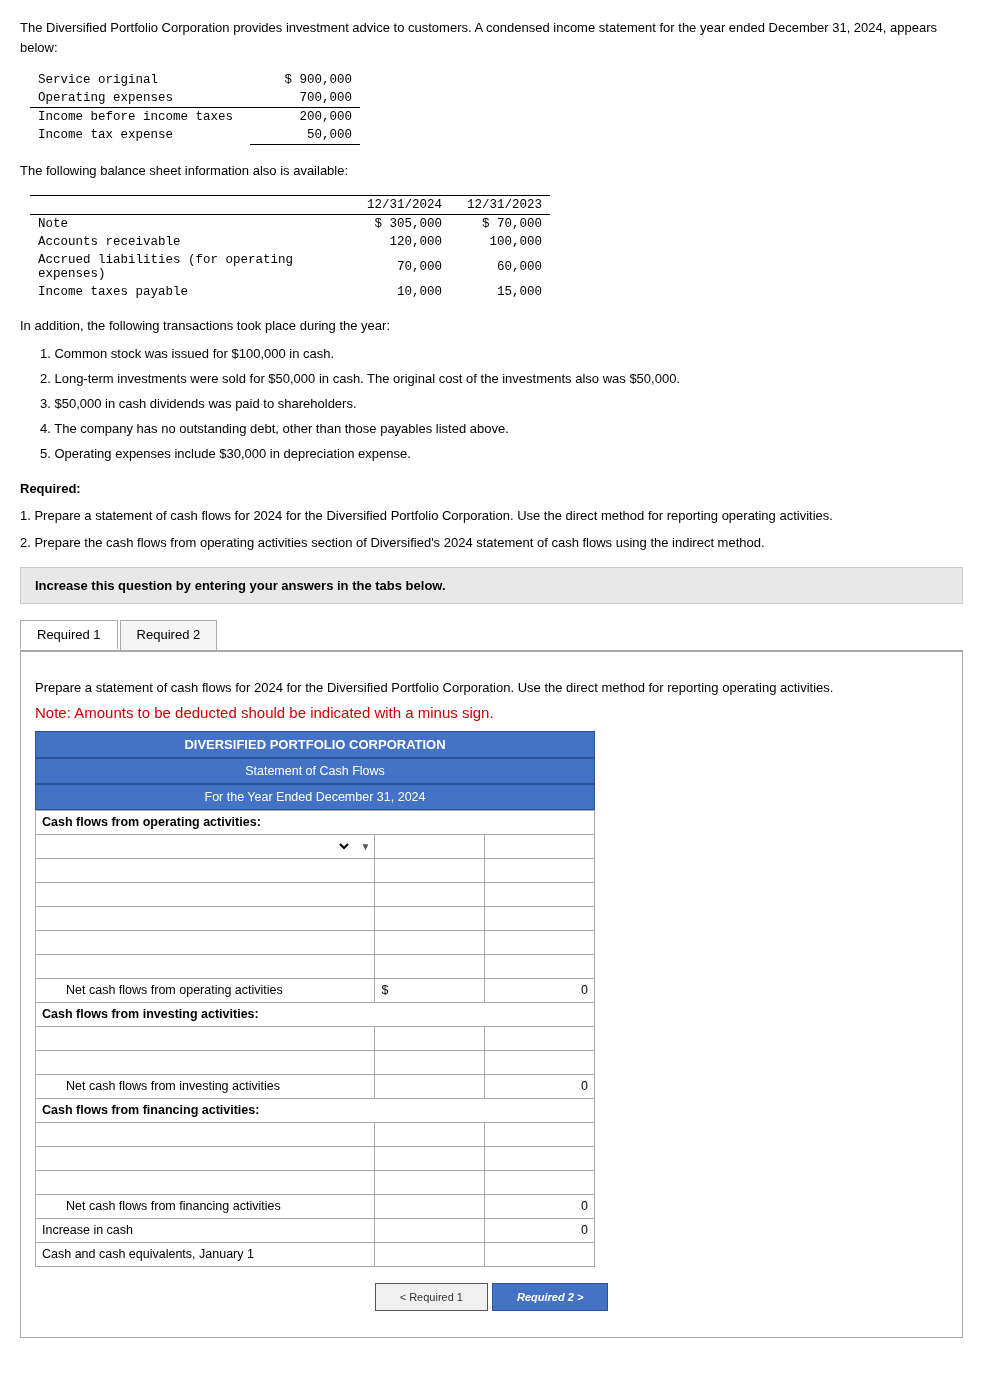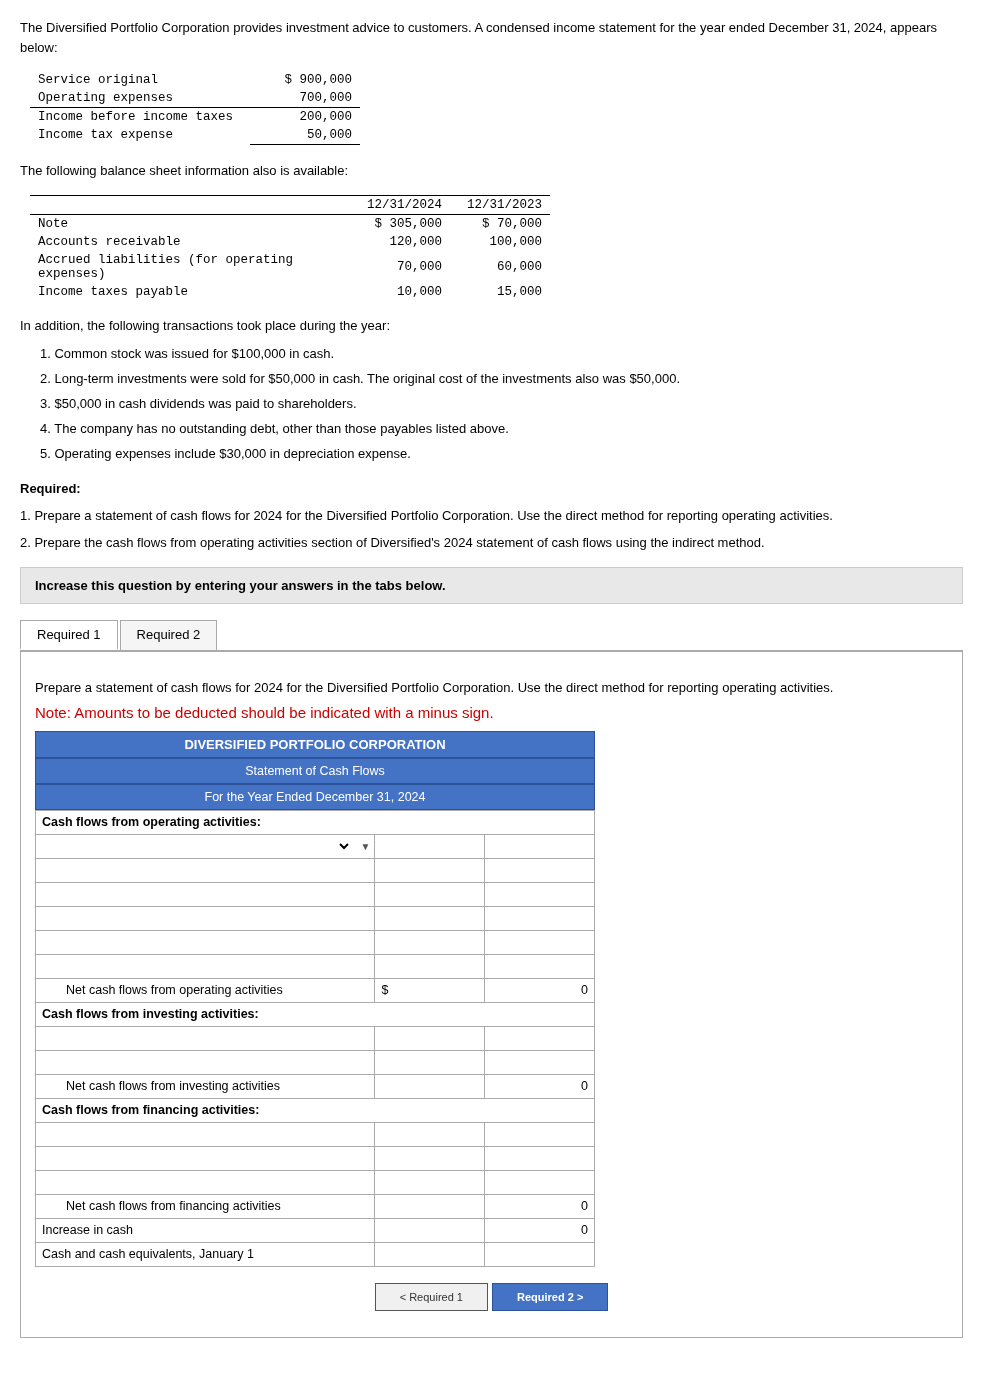--- a/index.html
+++ b/index.html
@@ -185,20 +185,21 @@
     }
     .nav-btn.prev {
       background: #f0f0f0;
       color: #333;
     }
     .nav-btn.next {
       background: #4472C4;
       color: #fff;
       font-weight: bold;
       border-color: #2c5299;
+      font-style: italic;
     }
 
     .bold { font-weight: bold; }
   </style>
 </head>
 <body>
 
 <p class="intro-text">The Diversified Portfolio Corporation provides investment advice to customers. A condensed income statement for the year ended December 31, 2024, appears below:</p>
 
 <div class="income-table">

